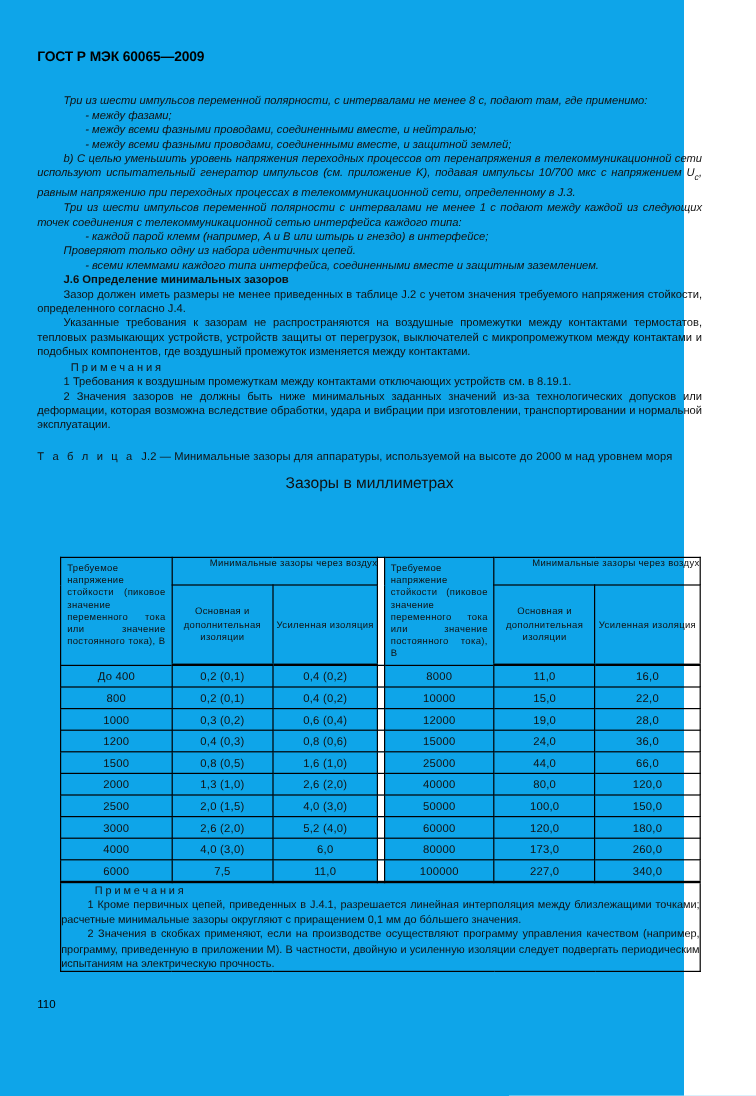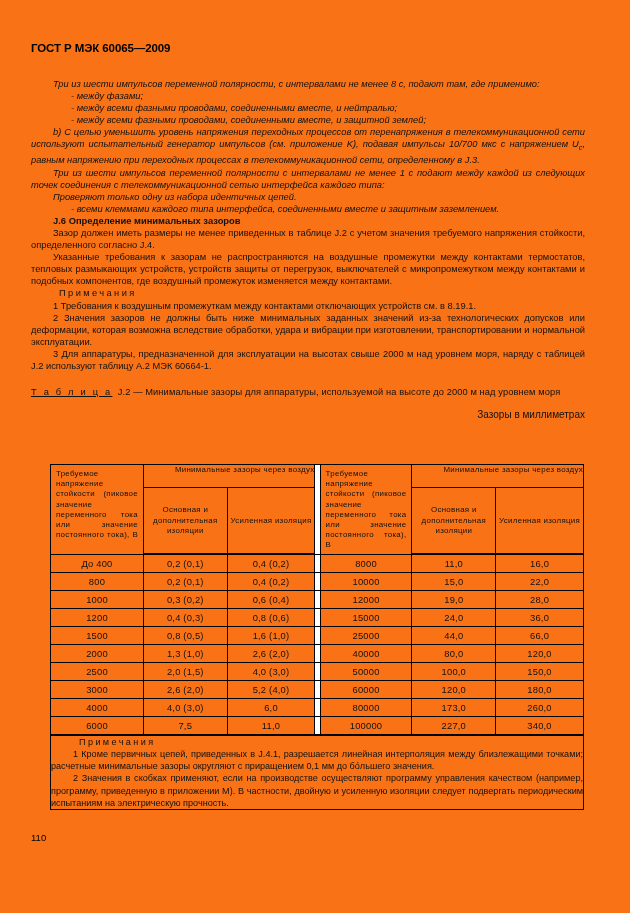--- a/index.html
+++ b/index.html
@@ -11,23 +11,23 @@
     width: 630px;
     height: 913px;
     position: relative;
     font-family: "Liberation Sans", sans-serif;
     color: #000000;
     overflow: hidden;
   }
   .page {
     position: absolute;
     left: 0; top: 0;
-    width: 630px;
+    width: 570px;
     height: 913px;
-    background: #f97316;
+    background: #0ea5e9;
   }
   .doc-header {
     position: absolute;
     left: 31px;
     top: 42px;
     font-size: 11.5px;
     font-weight: bold;
     letter-spacing: -0.1px;
   }
   .content {
@@ -64,25 +64,25 @@
     text-indent: 28px;
     letter-spacing: 2.4px;
     font-size: 9.3px;
   }
   .table-caption {
     margin-top: 14px;
     text-indent: 0;
     text-align: left;
     letter-spacing: 0.1px;
   }
-  .sp-wide { letter-spacing: 2.2px; text-decoration: underline; }
+  .sp-wide { letter-spacing: 2.2px; }
   .units-line {
     margin-top: 11px;
-    text-align: right;
-    font-size: 10px;
+    text-align: center;
+    font-size: 13px;
   }
 
   
   .tbl-wrap {
     position: absolute;
     left: 50px;
     top: 464px;
     width: 534px;
   }
   table.j2 {
@@ -156,31 +156,31 @@
   <div class="content">
 
     <p class="ital ind">Три из шести импульсов переменной  полярности,  с интервалами не менее 8 с, подают там, где применимо:</p>
     <p class="ital bullet">- между фазами;</p>
     <p class="ital bullet">- между всеми фазными проводами, соединенными вместе, и нейтралью;</p>
     <p class="ital bullet">- между всеми фазными проводами, соединенными вместе, и защитной землей;</p>
 
     <p class="ital ind"><span>b) С целью уменьшить  уровень напряжения переходных процессов от перенапряжения в телекоммуникационной сети используют испытательный генератор импульсов  (см. приложение K), подавая импульсы 10/700 мкс с напряжением U</span><span class="u-sub">c</span><span>, равным напряжению при переходных процессах в телекоммуникационной сети, определенному в J.3.</span></p>
 
     <p class="ital ind">Три из шести импульсов переменной полярности с интервалами не менее 1 с подают между каждой из следующих точек соединения с телекоммуникационной сетью интерфейса каждого типа:</p>
+    <p class="ital bullet">- каждой парой клемм (например, A и B или штырь и гнездо) в интерфейсе;</p>
     <p class="ital ind">Проверяют только одну из набора идентичных цепей.</p>
     <p class="ital bullet">- всеми клеммами каждого типа интерфейса, соединенными вместе и защитным заземлением.</p>
 
     <p class="secthead">J.6 Определение минимальных зазоров</p>
     <p class="ind">Зазор должен иметь размеры не менее приведенных в таблице J.2 с учетом значения требуемого напряжения стойкости, определенного согласно J.4.</p>
     <p class="ind">Указанные требования к зазорам не распространяются на воздушные промежутки между контактами термостатов, тепловых размыкающих устройств, устройств защиты от перегрузок, выключателей с микропромежутком между контактами и подобных компонентов, где воздушный промежуток изменяется между контактами.</p>
 
     <p class="note-title">Примечания</p>
     <p class="ind">1 Требования к воздушным промежуткам между контактами отключающих устройств см. в 8.19.1.</p>
     <p class="ind">2 Значения зазоров не должны быть ниже минимальных заданных значений из-за технологических допусков или деформации, которая возможна вследствие обработки, удара и вибрации при изготовлении, транспортировании и нормальной эксплуатации.</p>
-    <p class="ind">3 Для аппаратуры, предназначенной для эксплуатации на высотах свыше 2000 м над уровнем моря, наряду с таблицей J.2 используют таблицу A.2 МЭК 60664-1.</p>
 
     <p class="table-caption"><span class="sp-wide">Т а б л и ц а</span>&nbsp; <span>J.2 — Минимальные зазоры для аппаратуры, используемой на высоте до 2000 м над уровнем моря</span></p>
 
     <p class="units-line">Зазоры в миллиметрах</p>
 
   </div>
 
   <div class="tbl-wrap">
     <table class="j2">
       <colgroup>

